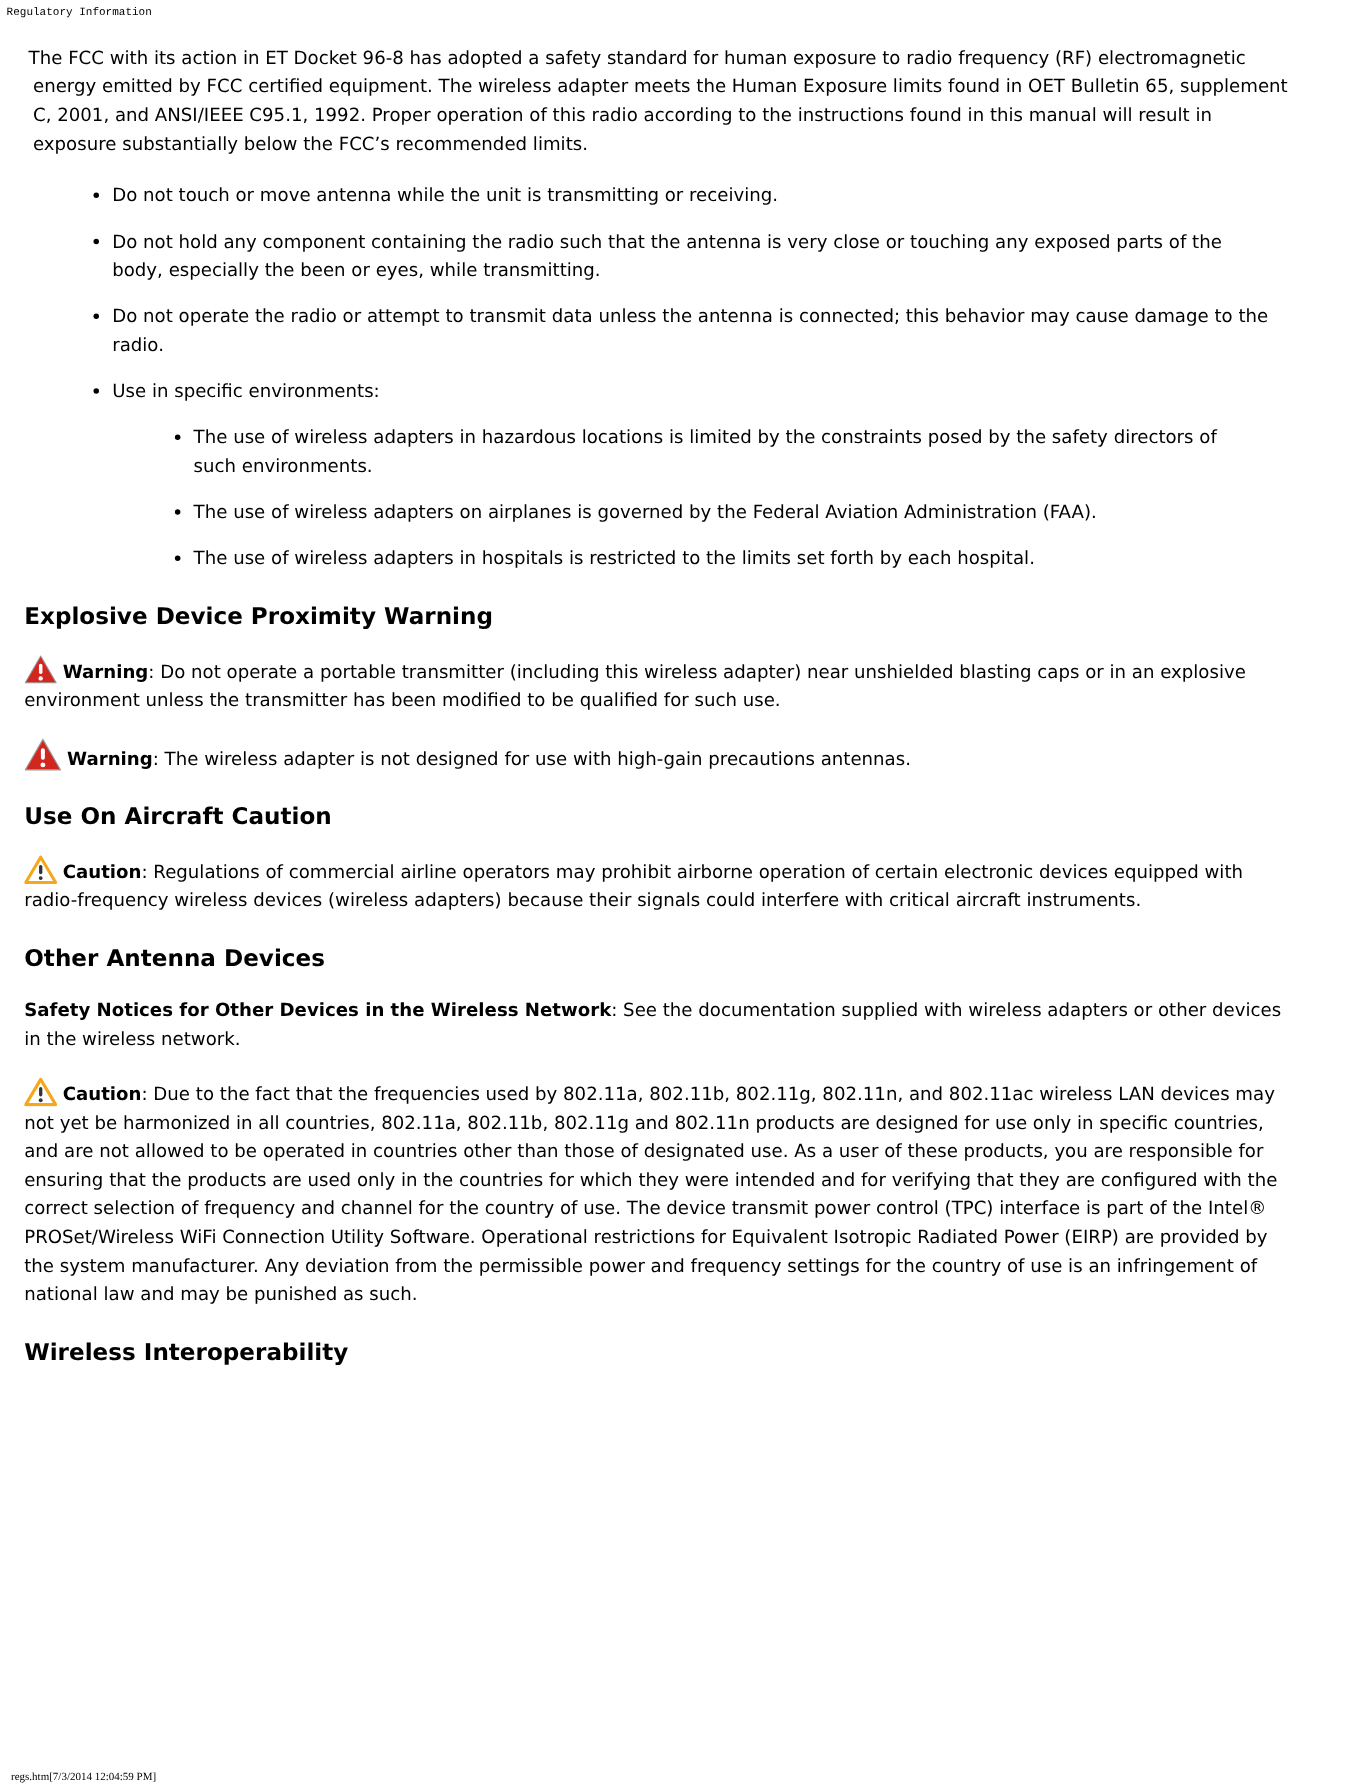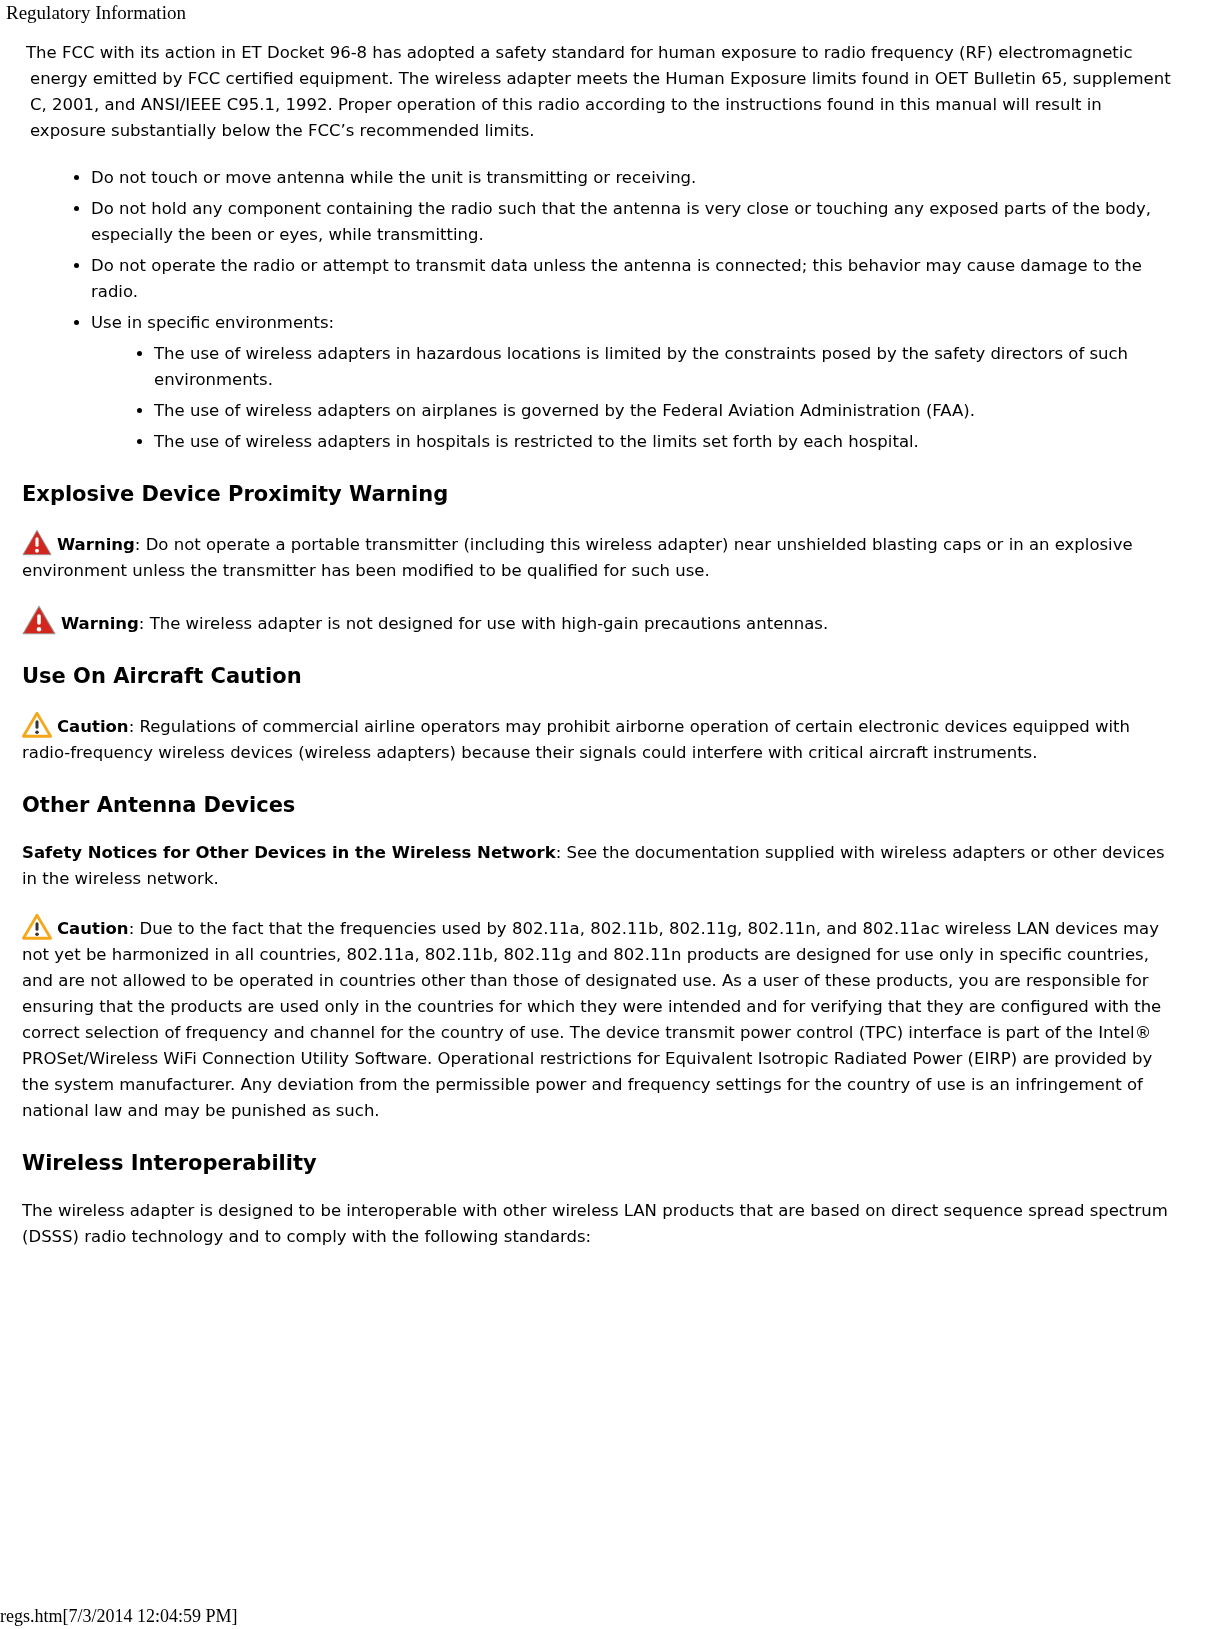--- a/index.html
+++ b/index.html
@@ -10,22 +10,22 @@
     font-family: "DejaVu Sans", "Liberation Sans", sans-serif;
   }
   .page {
     position: relative;
     width: 1227px;
     min-height: 1629px;
     background: #ffffff;
     padding: 2px 8px 42px 6px;
   }
   .print-header {
-    font-family: Liberation Serif, serif;
-    font-size: 19px;
+    font-family: Liberation Mono, monospace;
+    font-size: 10px;
     line-height: 18px;
     padding: 2px 0 8px 0;
   }
   .content {
     padding: 10px 42px 0 16px;
     font-size: 16.5px;
     line-height: 26px;
   }
   .para { margin: 0 0 21px 0; }
   .para.hang { padding-left: 8px; text-indent: -4px; }
@@ -33,38 +33,38 @@
     font-size: 21px;
     font-weight: bold;
     line-height: 26px;
     margin: 26px 0 22px 0;
   }
   ul.list {
     list-style: disc;
     margin: 0 0 21px 0;
     padding-left: 64px;
   }
-  ul.list li { margin: 5px; }
+  ul.list li { margin: 16px; }
   ul.nested {
     list-style: disc;
     margin: 0;
     padding-left: 58px;
   }
   .icon {
     display: inline-block;
     vertical-align: -6px;
     margin-right: 5px;
   }
   b.lbl { font-weight: bold; }
   .print-footer {
     position: absolute;
-    left: 0;
+    left: 10px;
     bottom: 4px;
     font-family: "Liberation Serif", "DejaVu Serif", serif;
-    font-size: 18px;
+    font-size: 10px;
     line-height: 18px;
   }
 </style>
 </head>
 <body>
 
 <div class="page">
 
   <div class="print-header">Regulatory Information</div>
 
@@ -140,20 +140,19 @@
       <svg class="icon" width="30" height="27" viewBox="0 0 32 28" aria-hidden="true">
         <polygon points="16,2 30.5,26.5 1.5,26.5" stroke-width="3" stroke-linejoin="round" fill="#ffffff"></polygon>
         <polygon points="16,2 30.5,26.5 1.5,26.5" fill="none" stroke-width="3" stroke-linejoin="round" stroke="#f5a81c"></polygon>
         <rect x="14.4" y="9.5" width="3.2" height="9" rx="1.6" fill="#333333"></rect>
         <circle cx="16" cy="22.3" r="1.9" fill="#333333"></circle>
       </svg><b class="lbl">Caution</b><span>: Due to the fact that the frequencies used by 802.11a, 802.11b, 802.11g, 802.11n, and 802.11ac wireless LAN devices may not yet be harmonized in all countries, 802.11a, 802.11b, 802.11g and 802.11n products are designed for use only in specific countries, and are not allowed to be operated in countries other than those of designated use. As a user of these products, you are responsible for ensuring that the products are used only in the countries for which they were intended and for verifying that they are configured with the correct selection of frequency and channel for the country of use. The device transmit power control (TPC) interface is part of the Intel® PROSet/Wireless WiFi Connection Utility Software. Operational restrictions for Equivalent Isotropic Radiated Power (EIRP) are provided by the system manufacturer. Any deviation from the permissible power and frequency settings for the country of use is an infringement of national law and may be punished as such.</span>
     </p>
 
     <h3>Wireless Interoperability</h3>
 
-    <p class="para">The wireless adapter is designed to be interoperable with other wireless LAN products that are based on direct sequence spread spectrum (DSSS) radio technology and to comply with the following standards:</p>
 
 
   </main>
 
   <div class="print-footer">regs.htm[7/3/2014 12:04:59 PM]</div>
 
 </div>
 
 </body></html>

